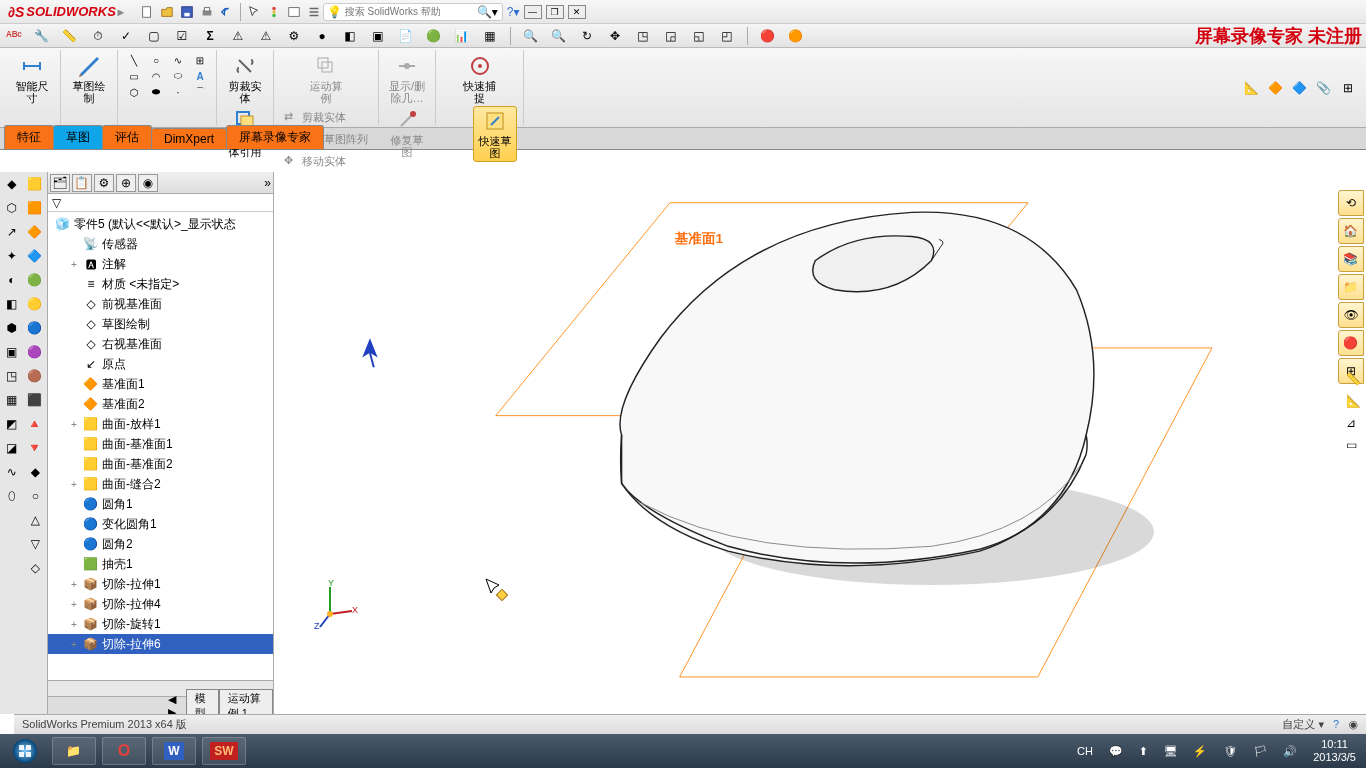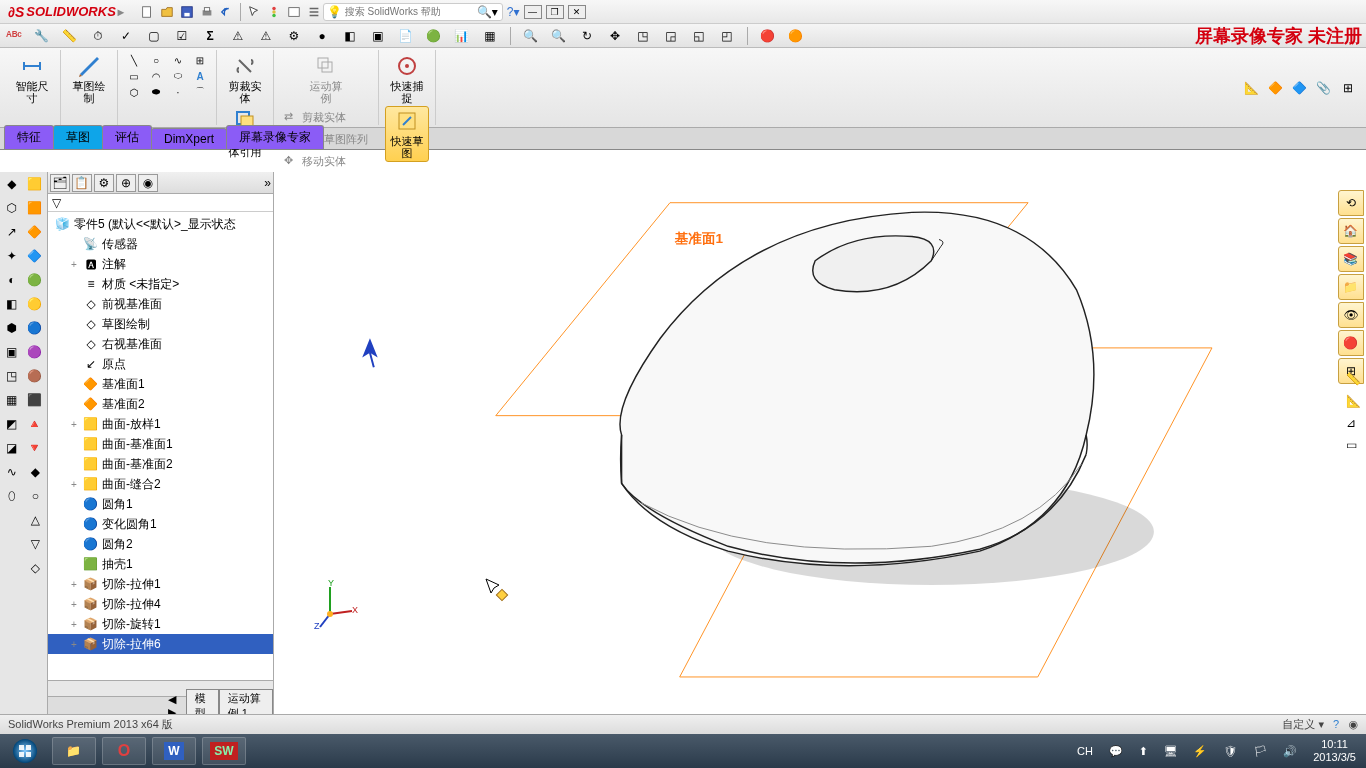--- a/index.html
+++ b/index.html
@@ -24,24 +24,24 @@
 .ribbon { height: 80px; background: linear-gradient(#f7f7f7,#e5e5e5); border-bottom: 1px solid #aaa; display: flex; padding: 2px 4px; gap: 0; }
 .rgroup { display: flex; flex-direction: column; align-items: center; padding: 2px 6px; border-right: 1px solid #ccc; }
 .rbtn-big { display: flex; flex-direction: column; align-items: center; width: 44px; cursor: pointer; padding: 2px; }
 .rbtn-big .ico { width: 24px; height: 24px; margin-bottom: 2px; }
 .rbtn-big .lbl { font-size: 11px; text-align: center; line-height: 12px; }
 .rbtn-row { display: flex; gap: 2px; }
 .rsmall { width: 20px; height: 16px; display: flex; align-items: center; justify-content: center; cursor: pointer; font-size: 10px; }
 .rmini { display: flex; align-items: center; height: 22px; padding: 0 4px; cursor: pointer; color: #888; font-size: 11px; gap: 4px; }
 .rmini .mico { width: 14px; height: 14px; }
 .rcol { display: flex; flex-direction: column; }
-.active-btn { background: linear-gradient(#ffe8a0,#ffd050); border: 1px solid #d4a020; border-radius: 3px; }
+.active-btn { background: linear-gradient(#ffe8a0,#ffd050); border: 1px solid #d4a020; border-radius: 3px; margin-left: 31px; }
 
 .tabbar { height: 22px; background: #d8d8d8; display: flex; align-items: flex-end; padding-left: 4px; border-bottom: 1px solid #888; }
-.tab { padding: 3px 12px; background: #8b5cf6; border: 1px solid #888; border-bottom: none; margin-right: -1px; font-size: 12px; cursor: pointer; border-radius: 3px 3px 0 0; }
+.tab { padding: 3px 12px; background: #f97316; border: 1px solid #888; border-bottom: none; margin-right: -1px; font-size: 12px; cursor: pointer; border-radius: 3px 3px 0 0; }
 .tab.active { background: #0ea5e9; }
 
 .main-area { position: absolute; top: 172px; left: 0; right: 0; bottom: 54px; display: flex; }
 .left-tools { width: 48px; background: #e6e6e6; border-right: 1px solid #aaa; display: flex; }
 .ltcol { width: 24px; display: flex; flex-direction: column; padding-top: 2px; gap: 4px; align-items: center; }
 .ltbtn { width: 20px; height: 20px; cursor: pointer; display: flex; align-items: center; justify-content: center; }
 
 .feature-panel { width: 226px; background: #f0f0f0; border-right: 1px solid #aaa; display: flex; flex-direction: column; }
 .fp-tabs { height: 22px; background: linear-gradient(#f0f0f0,#ddd); border-bottom: 1px solid #aaa; display: flex; align-items: center; padding: 0 2px; gap: 2px; }
 .fp-tab { width: 20px; height: 18px; border: 1px solid #999; background: #eee; cursor: pointer; display: flex; align-items: center; justify-content: center; }
@@ -57,21 +57,21 @@
 .bottom-tabs-fm { height: 18px; background: #ddd; border-top: 1px solid #aaa; display: flex; align-items: center; padding-left: 120px; gap: 0; font-size: 11px; }
 .btab { padding: 1px 8px; border: 1px solid #888; background: #eee; cursor: pointer; }
 
 .viewport { flex: 1; background: #fff; position: relative; overflow: hidden; }
 .watermark { position: absolute; top: -130px; right: 12px; color: #d4000f; font-size: 18px; font-weight: bold; z-index: 10; }
 .side-panel-r { position: absolute; right: 0; top: 18px; width: 28px; display: flex; flex-direction: column; gap: 2px; }
 .sptab { width: 26px; height: 26px; background: linear-gradient(#fff5d0,#ffe090); border: 1px solid #c8a040; border-radius: 3px 0 0 3px; cursor: pointer; display: flex; align-items: center; justify-content: center; }
 .side-measure { position: absolute; right: 0; top: 200px; width: 20px; display: flex; flex-direction: column; gap: 4px; }
 .smbtn { width: 18px; height: 18px; cursor: pointer; }
 
-.statusbar { position: absolute; bottom: 34px; left: 0; right: 0; height: 20px; background: linear-gradient(#f0f0f0,#dcdcdc); border-top: 1px solid #aaa; display: flex; align-items: center; padding: 0 8px; font-size: 11px; color: #444; justify-content: space-between; }
+.statusbar { position: absolute; bottom: 34px; left: 14px; right: 0; height: 20px; background: linear-gradient(#f0f0f0,#dcdcdc); border-top: 1px solid #aaa; display: flex; align-items: center; padding: 0 8px; font-size: 11px; color: #444; justify-content: space-between; }
 
 .taskbar { position: absolute; bottom: 0; left: 0; right: 0; height: 34px; background: linear-gradient(#4a5a6a,#2a3a4a); display: flex; align-items: center; padding: 0 4px; }
 .startbtn { width: 42px; height: 30px; border-radius: 4px; display: flex; align-items: center; justify-content: center; cursor: pointer; }
 .task-item { width: 44px; height: 28px; margin-left: 6px; background: rgba(255,255,255,0.1); border: 1px solid rgba(255,255,255,0.2); border-radius: 2px; cursor: pointer; display: flex; align-items: center; justify-content: center; }
 .tray { margin-left: auto; display: flex; align-items: center; gap: 16px; color: #fff; font-size: 11px; padding-right: 6px; }
 .clock { text-align: center; line-height: 13px; }
 
 .triad { position: absolute; left: 36px; bottom: 82px; }
 .cursor-icon { position: absolute; left: 210px; top: 405px; pointer-events: none; }
 
@@ -258,20 +258,36 @@
           <span class="mico">⋮⋮</span>
           <span>线性草图阵列</span>
         </div>
       <div class="rmini">
           <span class="mico">✥</span>
           <span>移动实体</span>
         </div>
     </div>
   </div>
   <div class="rgroup">
+    <div class="rbtn-big" style="color:#888">
+      <svg class="ico" viewBox="0 0 24 24">
+          <path d="M4 12h16" stroke="#aaa" stroke-width="2"></path>
+          <circle cx="12" cy="12" r="3" fill="#aaa"></circle>
+        </svg>
+      <div class="lbl">显示/删除几…</div>
+    </div>
+    <div class="rbtn-big" style="color:#888">
+      <svg class="ico" viewBox="0 0 24 24">
+          <path d="M6 18L18 6" stroke="#aaa" stroke-width="2"></path>
+          <circle cx="18" cy="6" r="3" fill="#c04040"></circle>
+        </svg>
+      <div class="lbl">修复草图</div>
+    </div>
+  </div>
+  <div class="rgroup">
     <div class="rbtn-big">
       <svg class="ico" viewBox="0 0 24 24">
           <circle cx="12" cy="12" r="8" fill="none" stroke="#c04040" stroke-width="2"></circle>
           <circle cx="12" cy="12" r="2" fill="#c04040"></circle>
         </svg>
       <div class="lbl">快速捕捉</div>
     </div>
     <div class="rbtn-big active-btn">
       <svg class="ico" viewBox="0 0 24 24">
           <rect x="4" y="4" width="16" height="16" fill="#ffe080" stroke="#c09020"></rect>
@@ -555,21 +571,21 @@
       </svg>
   </div>
   <div class="task-item">📁</div>
   <div class="task-item">
       <span style="color:#e04040;font-weight:bold;font-size:16px">O</span>
     </div>
   <div class="task-item">
       <span style="background:#3060c0;color:#fff;padding:2px 4px;font-weight:bold">W</span>
     </div>
   <div class="task-item">
-      <span style="background:#c02020;color:#86efac;padding:2px 4px;font-weight:bold">SW</span>
+      <span style="background:#c02020;color:#fdba74;padding:2px 4px;font-weight:bold">SW</span>
     </div>
   <div class="tray">
     <span>CH</span>
     <span>💬</span>
     <span>⬆</span>
     <span>🖥</span>
     <span>⚡</span>
     <span>🛡</span>
     <span>🏳</span>
     <span>🔊</span>

